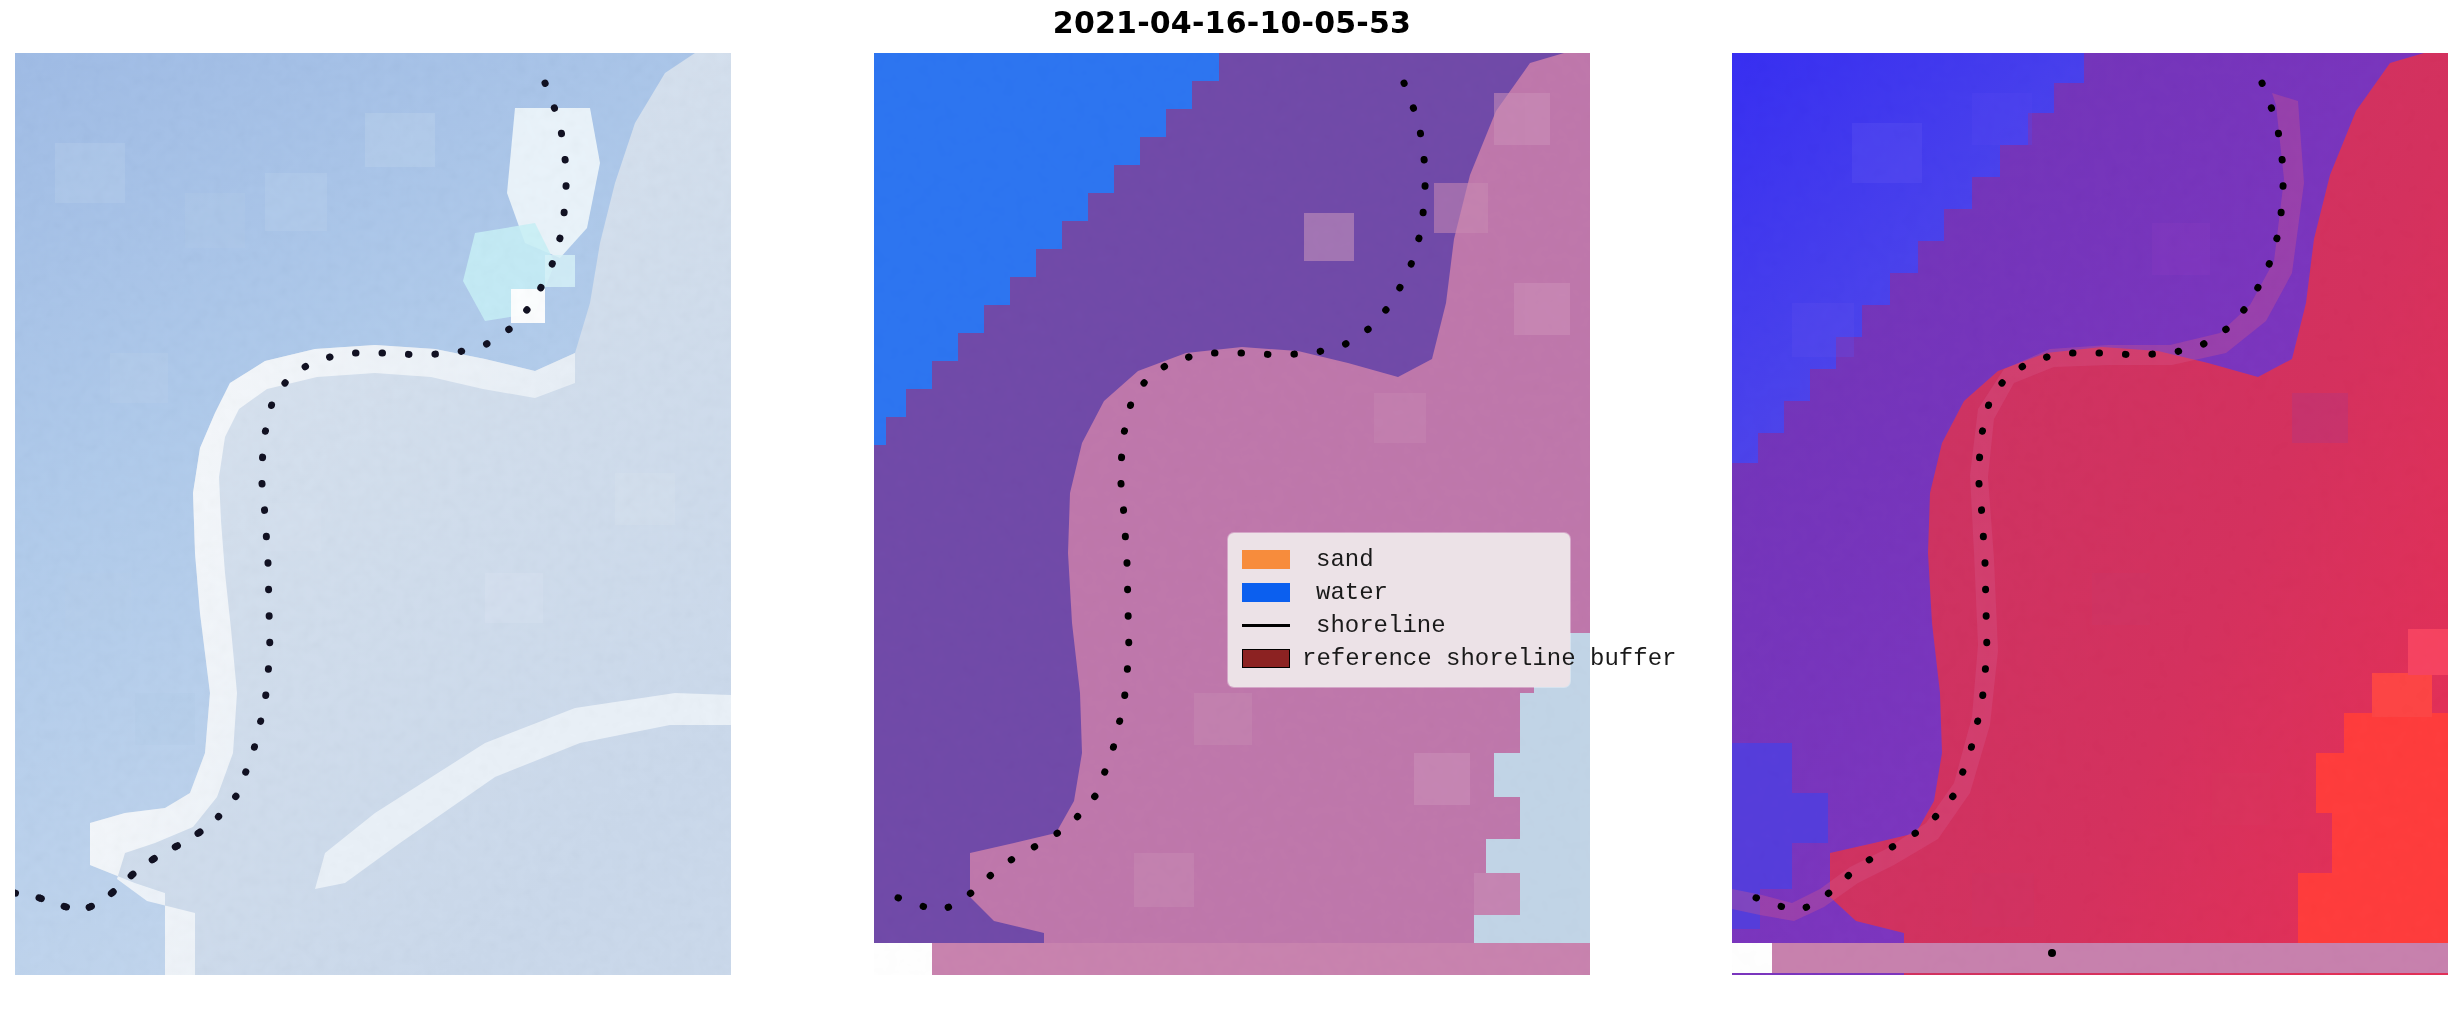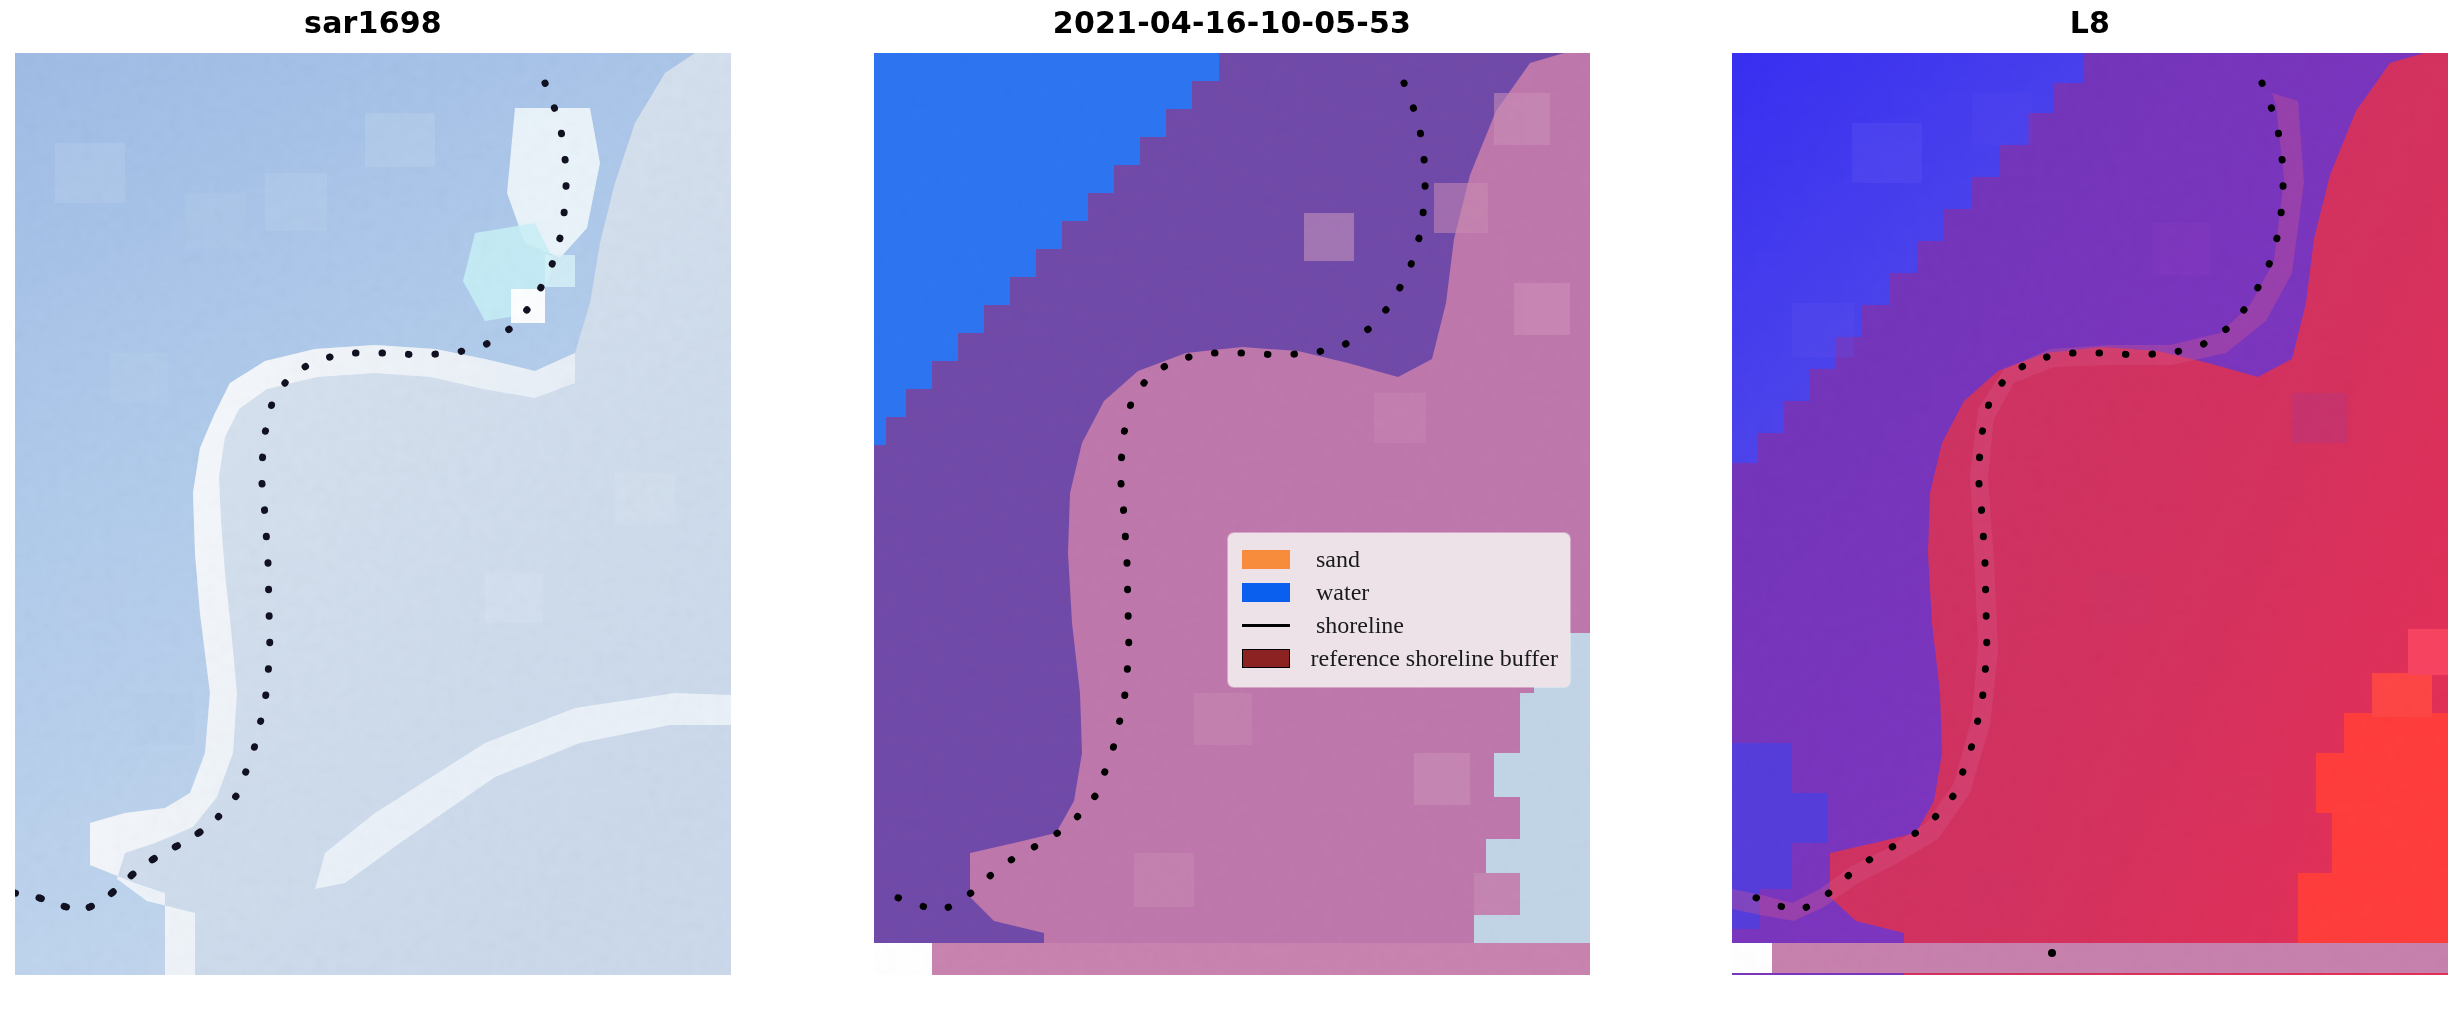--- a/index.html
+++ b/index.html
@@ -77,31 +77,30 @@
   }
   .legend-line {
     width: 48px;
     height: 0;
     border-top: 3px solid #000000;
     display: block;
   }
   .legend-label {
     font-size: 24px;
     color: #1a1a1a;
-    font-family: Liberation Serif, serif;
+    font-family: Liberation Mono, monospace;
     white-space: nowrap;
     padding-left: 12px;
   }
 </style>
 </head>
 <body>
 
 <div class="figure">
 
-  <div class="panel-title" style="left:15px; top:6px; width:716px;">sar1698</div>
 
   <div class="panel" style="left:15px; top:53px; width:716px; height:922px;">
     <svg class="panel-canvas" viewBox="0 0 716 922" preserveAspectRatio="none">
       <defs>
         <filter id="px1" x="0" y="0" width="100%" height="100%">
           <feTurbulence type="fractalNoise" baseFrequency="0.09" numOctaves="2" seed="7" result="n"></feTurbulence>
           <feColorMatrix in="n" type="saturate" values="0"></feColorMatrix>
           <feComponentTransfer>
               <feFuncA type="linear" slope="0.30"></feFuncA>
             </feComponentTransfer>
@@ -234,21 +233,20 @@
 
       <path d="M530,30 L545,70 L552,120 L548,175 L536,215 L518,250 L496,275
                L470,292 L440,300 L405,302 L368,300 L330,300 L300,308
                L276,322 L258,346 L250,380 L246,420 L250,462 L253,510
                L254,556 L255,600 L250,650 L238,700 L222,742 L198,770
                L172,788 L148,800 L126,814 L108,830 L88,848 L66,858
                L44,852 L22,844 L0,840" fill="none" stroke="#000000" stroke-width="7" stroke-linecap="round" stroke-dasharray="0.5 26"></path>
     </svg>
   </div>
 
-  <div class="panel-title" style="left:1732px; top:6px; width:716px;">L8</div>
 
   <div class="panel" style="left:1732px; top:53px; width:716px; height:922px;">
     <svg class="panel-canvas" viewBox="0 0 716 922" preserveAspectRatio="none">
       <defs>
         <filter id="px3" x="0" y="0" width="100%" height="100%">
           <feTurbulence type="fractalNoise" baseFrequency="0.08" numOctaves="2" seed="11" result="n"></feTurbulence>
           <feColorMatrix in="n" type="saturate" values="0"></feColorMatrix>
           <feComponentTransfer>
               <feFuncA type="linear" slope="0.26"></feFuncA>
             </feComponentTransfer>

